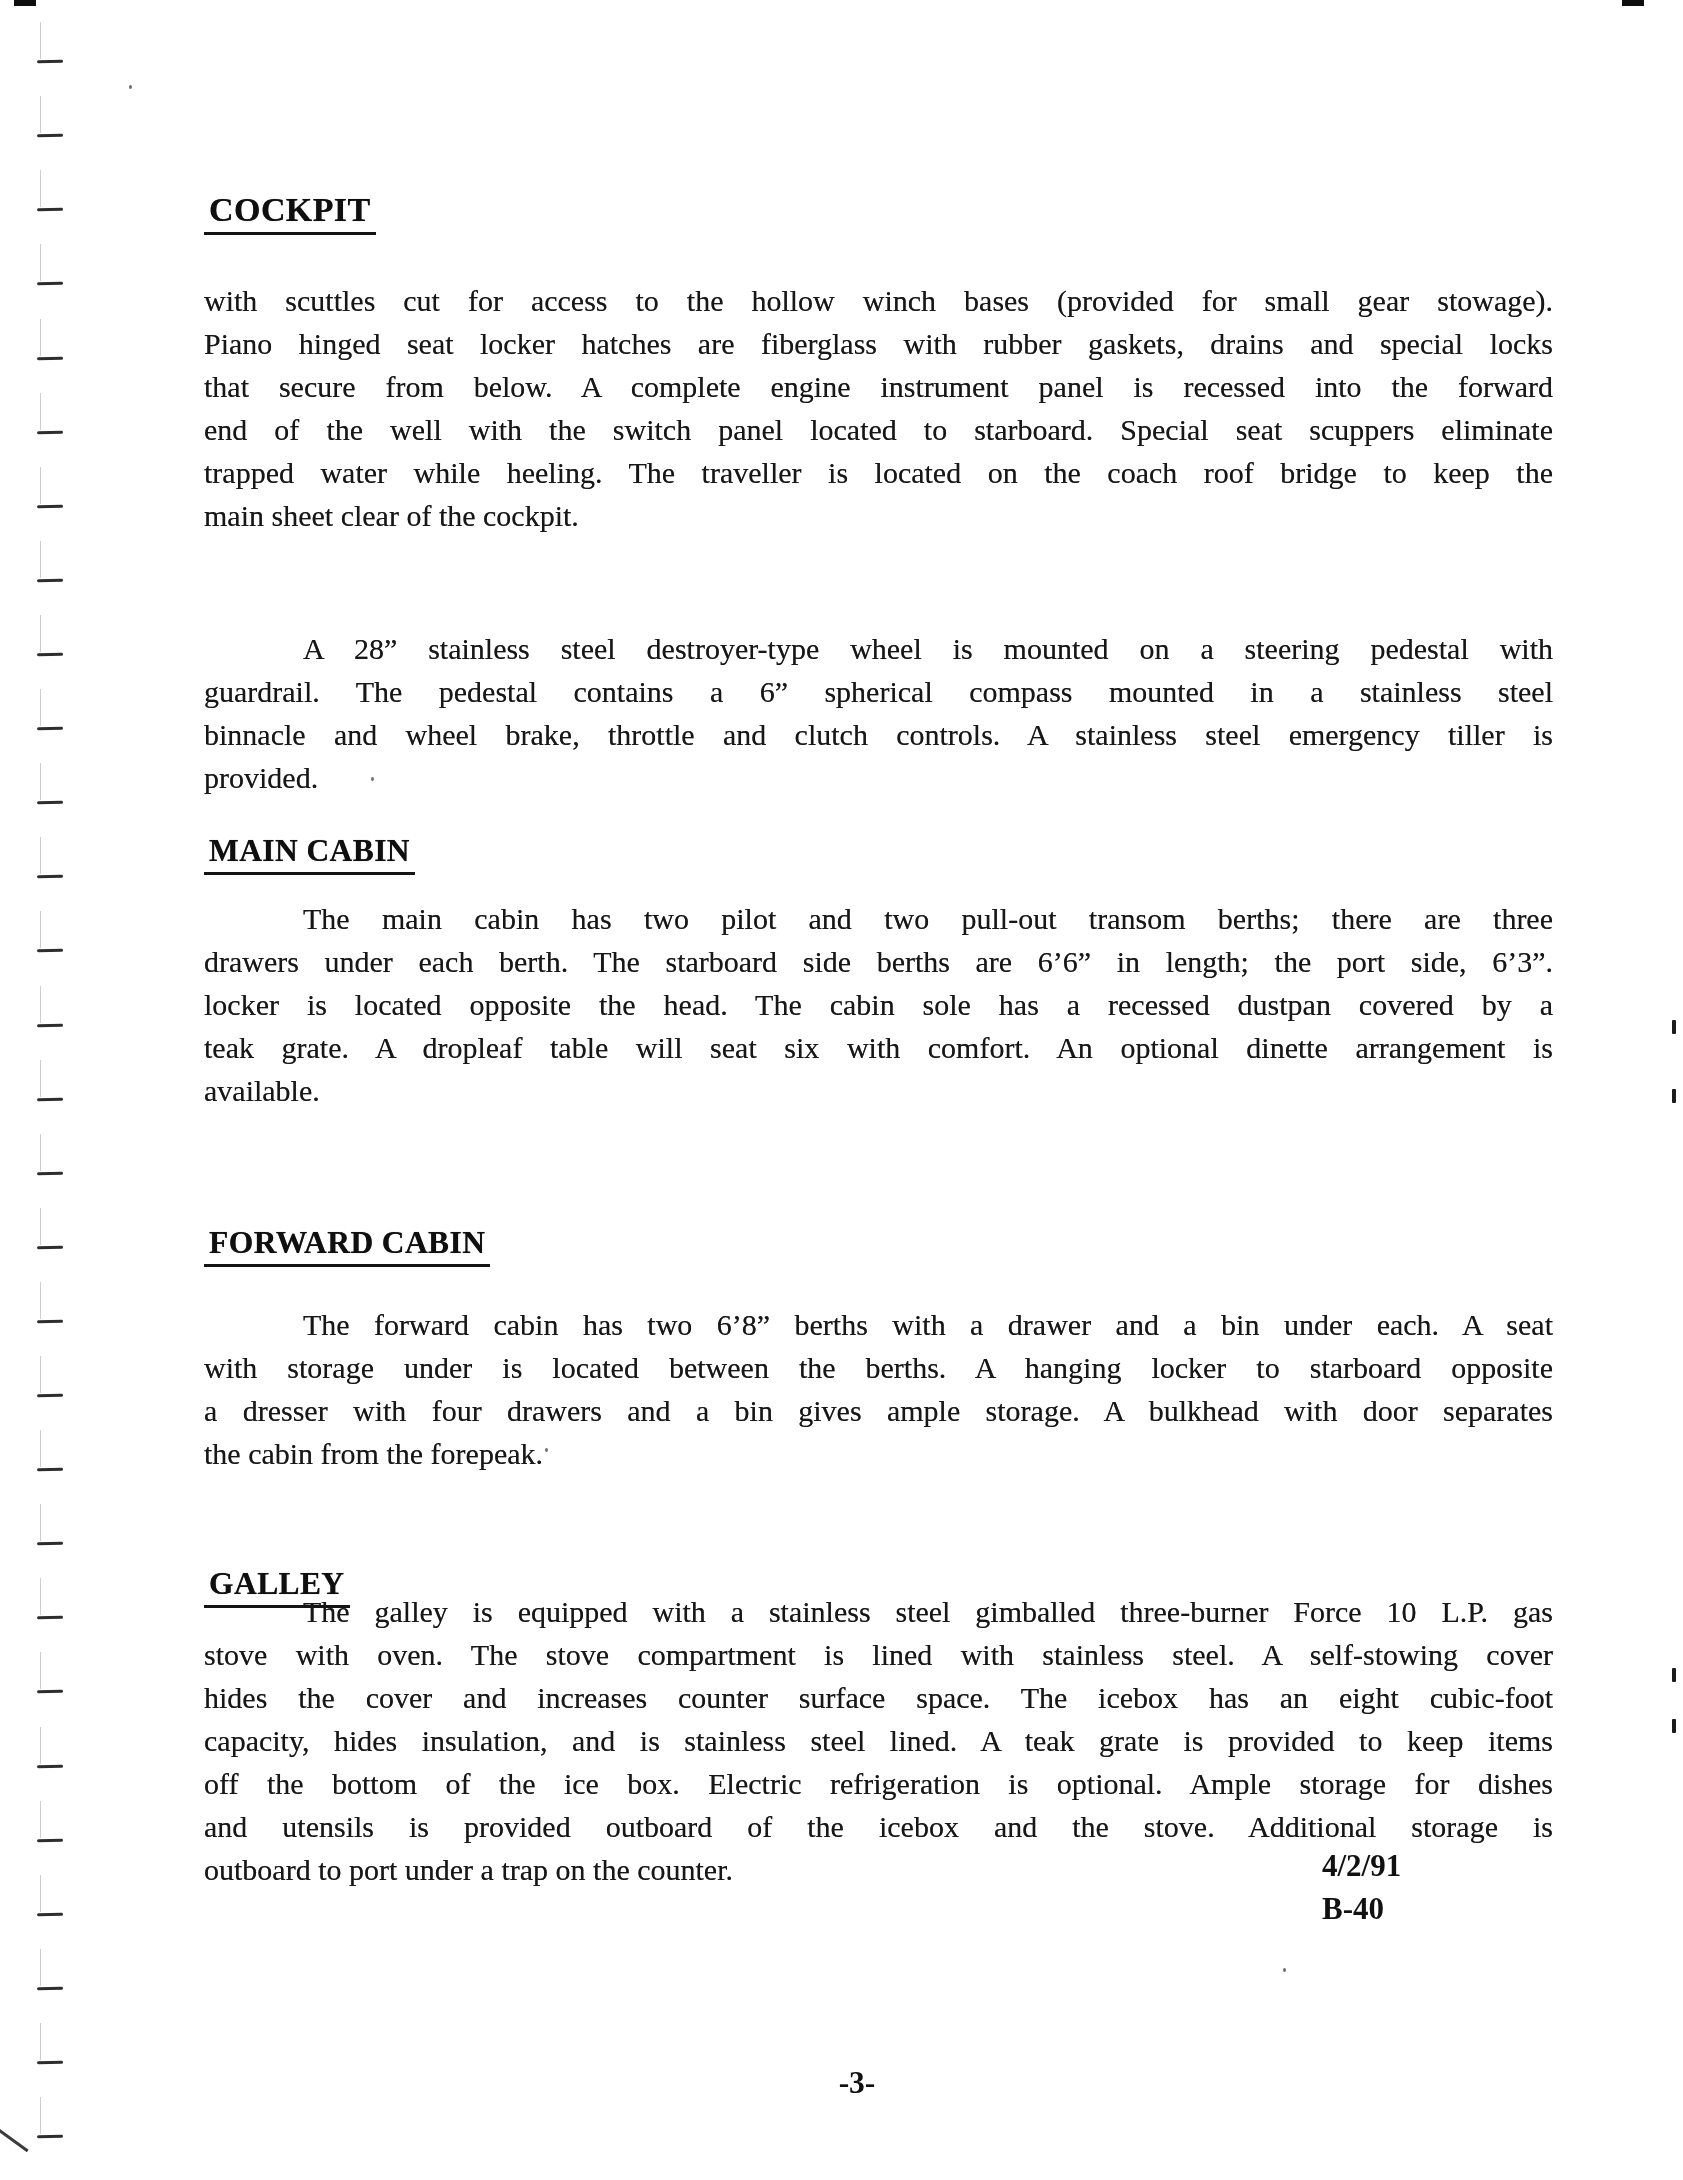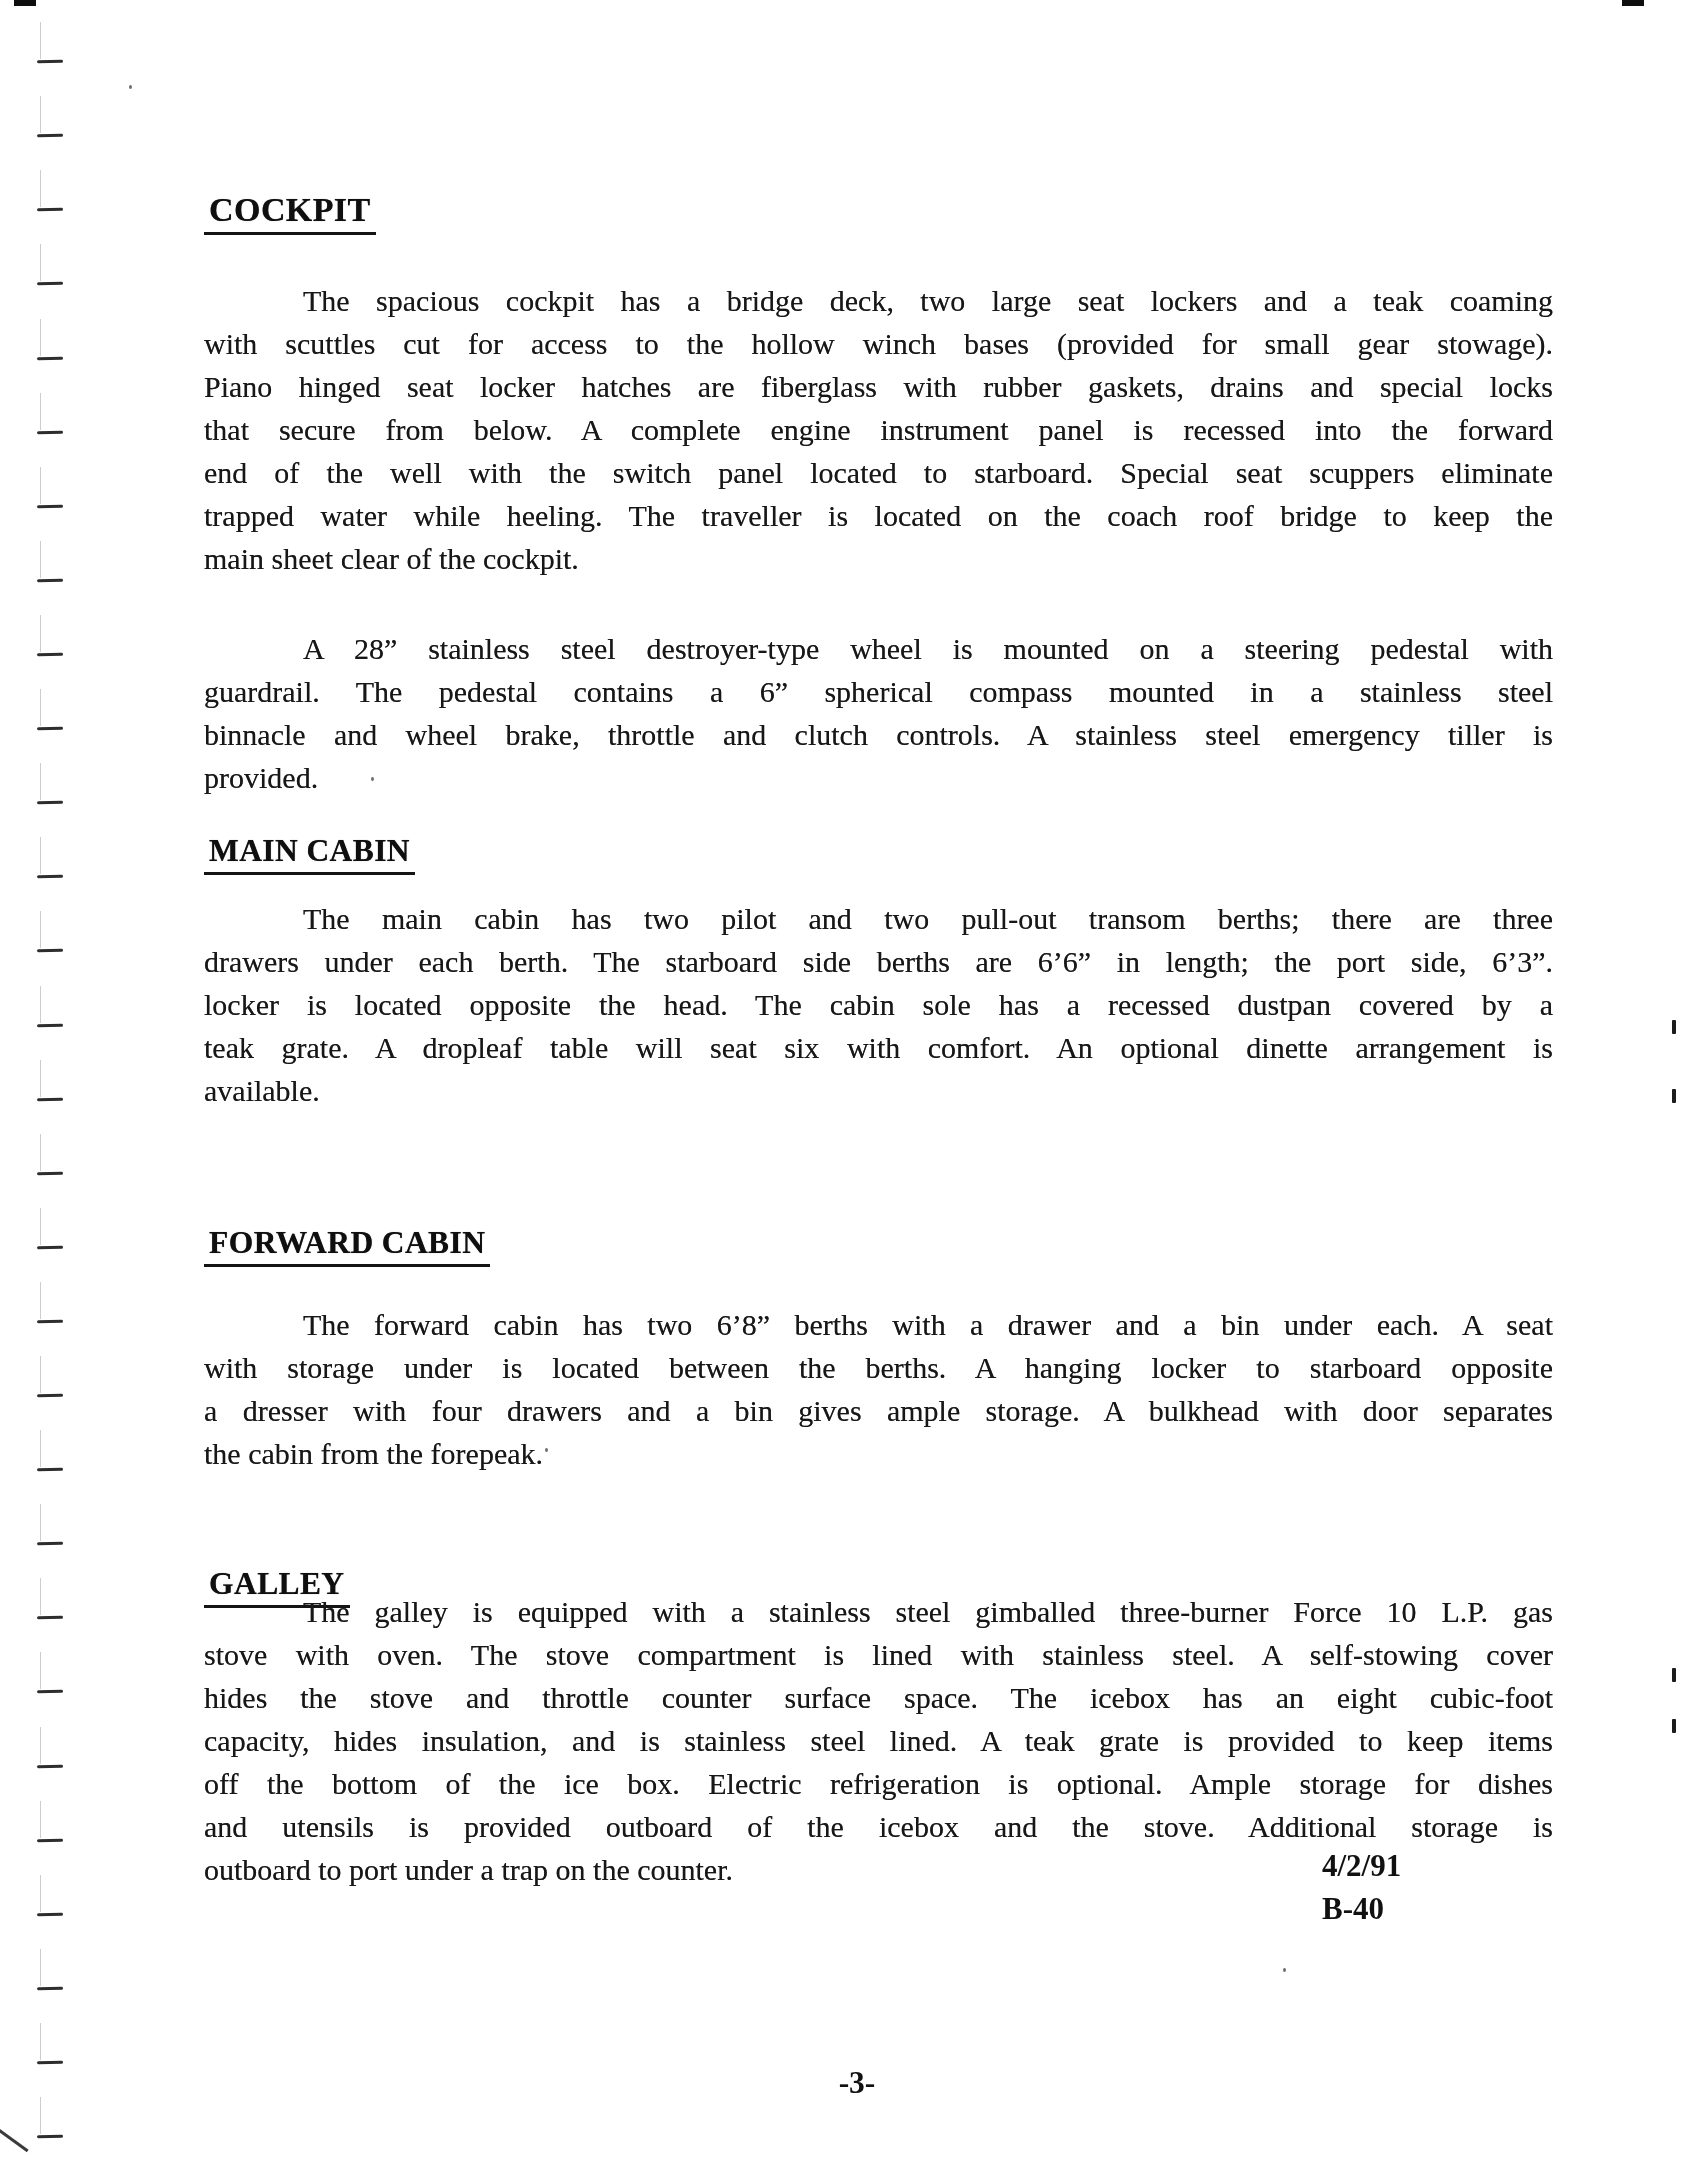--- a/index.html
+++ b/index.html
@@ -181,21 +181,20 @@
       <div class="speck" style="left: 371px; top: 777px;"></div>
       <div class="speck" style="left: 545px; top: 1448px;"></div>
       <div class="speck" style="left: 1283px; top: 1968px;"></div>
     </div>
 
   <div class="heading title" style="top:191px;">
     <span>COCKPIT</span>
   </div>
 
   <div class="para" style="top:279px;">
-    <div class="ln j ind">The spacious cockpit has a bridge deck, two large seat lockers and a teak coaming</div>
     <div class="ln j">with scuttles cut for access to the hollow winch bases (provided for small gear stowage).</div>
     <div class="ln j">Piano hinged seat locker hatches are fiberglass with rubber gaskets, drains and special locks</div>
     <div class="ln j">that secure from below.  A complete engine instrument panel is recessed into the forward</div>
     <div class="ln j">end of the well with the switch panel located to starboard.  Special seat scuppers eliminate</div>
     <div class="ln j">trapped water while heeling.  The traveller is located on the coach roof bridge to keep the</div>
     <div class="ln last">main sheet clear of the cockpit.</div>
   </div>
 
   <div class="para" style="top:627px;">
     <div class="ln j ind">A 28” stainless steel destroyer-type wheel is mounted on a steering pedestal with</div>
@@ -227,21 +226,21 @@
     <div class="ln last">the cabin from the forepeak.</div>
   </div>
 
   <div class="heading" style="top:1566px;">
     <span>GALLEY</span>
   </div>
 
   <div class="para" style="top:1590px;">
     <div class="ln j ind">The galley is equipped with a stainless steel gimballed three-burner Force 10 L.P. gas</div>
     <div class="ln j">stove with oven.  The stove compartment is lined with stainless steel.  A self-stowing cover</div>
-    <div class="ln j">hides the stove and throttle counter surface space.  The icebox has an eight cubic-foot</div>
+    <div class="ln j">hides the cover and increases counter surface space.  The icebox has an eight cubic-foot</div>
     <div class="ln j">capacity, hides insulation, and is stainless steel lined.  A teak grate is provided to keep items</div>
     <div class="ln j">off the bottom of the ice box.  Electric refrigeration is optional.  Ample storage for dishes</div>
     <div class="ln j">and utensils is provided outboard of the icebox and the stove.  Additional storage is</div>
     <div class="ln last">outboard to port under a trap on the counter.</div>
   </div>
 
   <div class="rev">
     <div>4/2/91</div>
     <div>B-40</div>
   </div>

